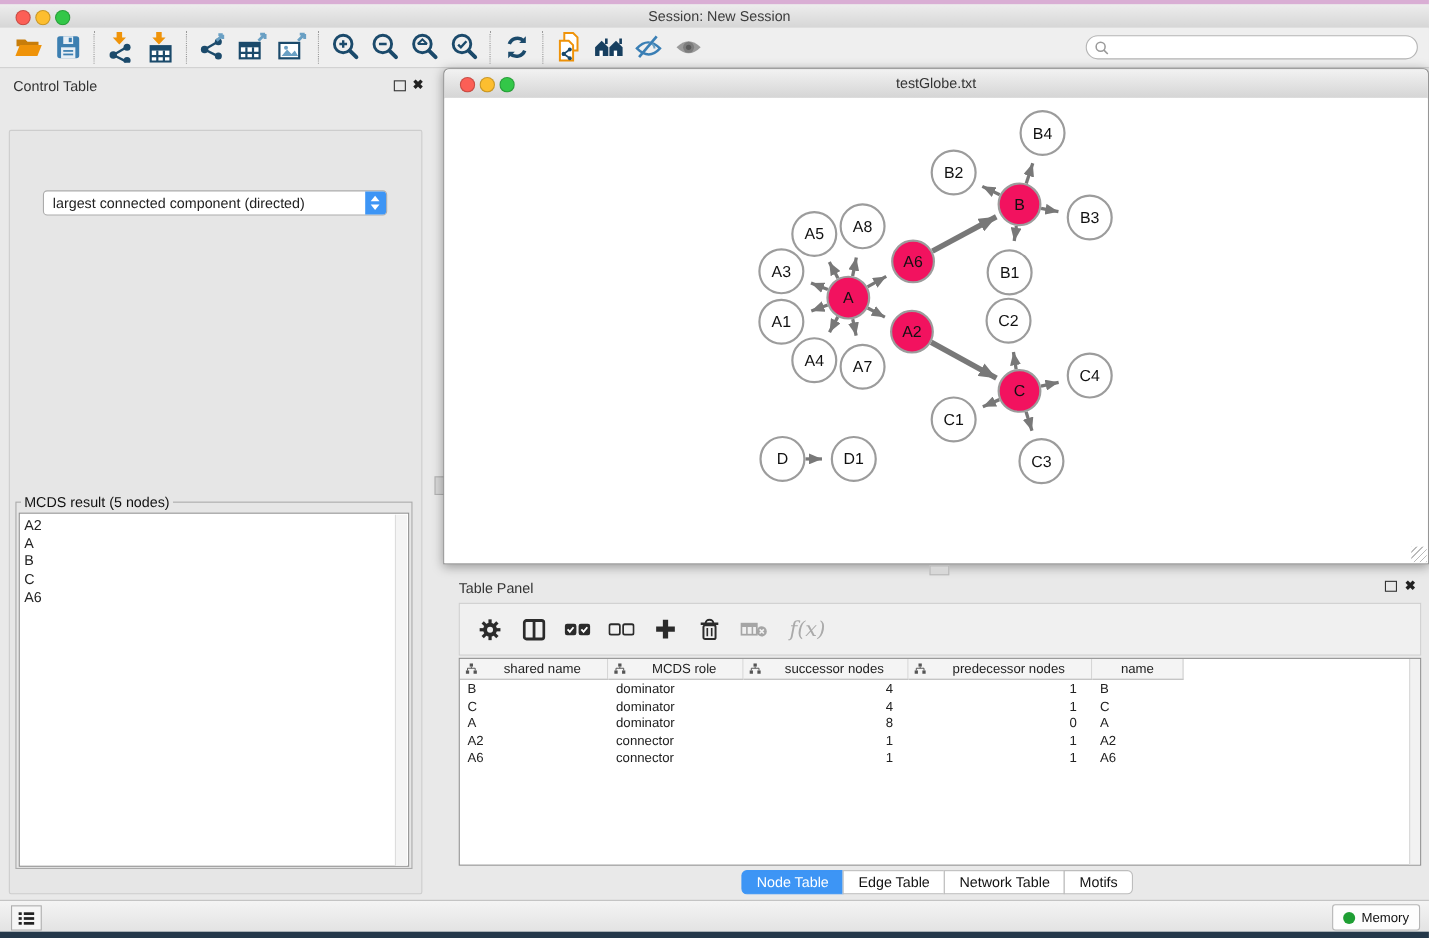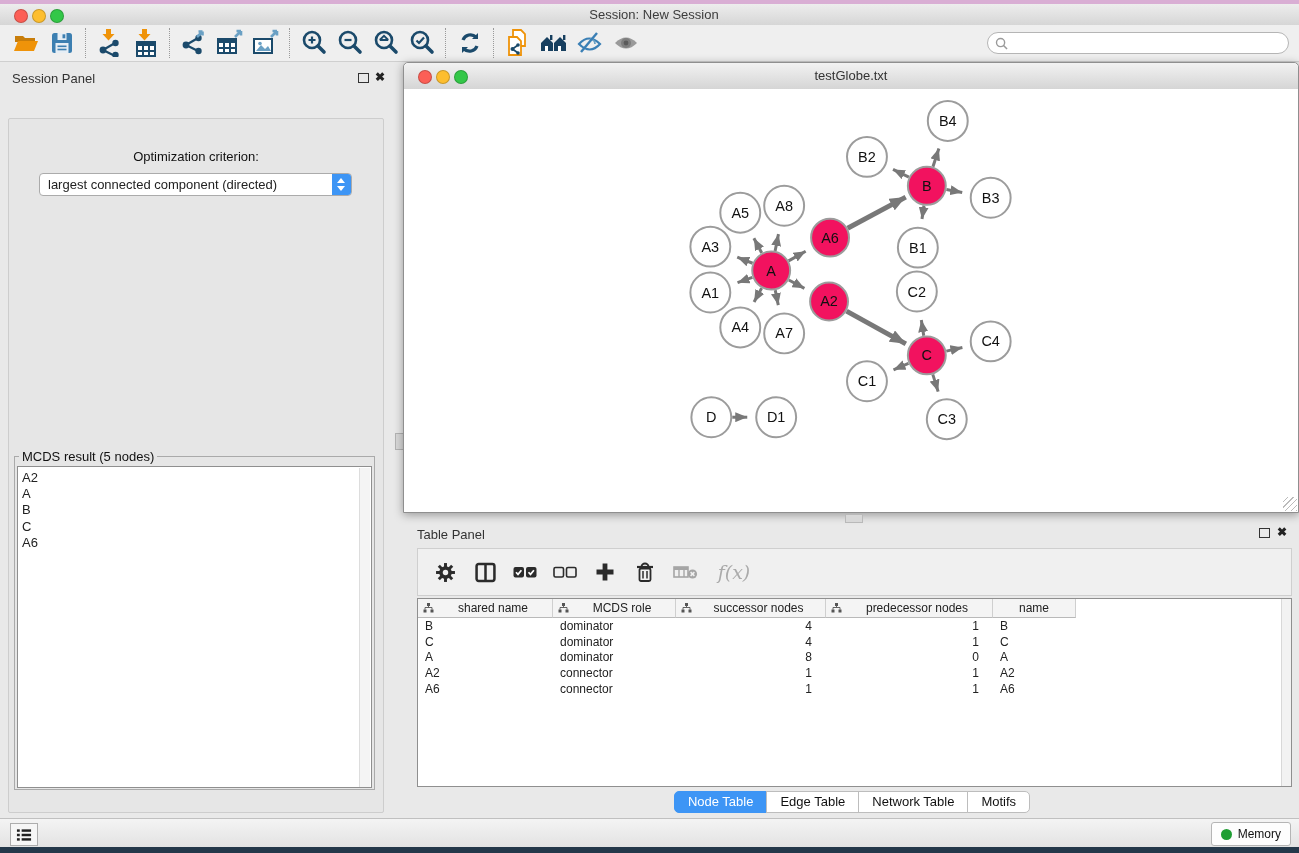--- a/index.html
+++ b/index.html
@@ -257,25 +257,24 @@
   <svg width="13" height="13" viewBox="0 0 14 14">
       <circle cx="6" cy="6" r="4.4" fill="none" stroke="#9a9a9a" stroke-width="1.5"></circle>
       <line x1="9.2" y1="9.2" x2="13" y2="13" stroke="#9a9a9a" stroke-width="1.6"></line>
     </svg>
   <input type="text" placeholder="" style="">
 </div>
 
 <div class="abs" id="content">
 
   <div class="abs" id="control-panel">
-    <div class="panel-title">Session Panel</div>
+    <div class="panel-title">Control Table</div>
     <span class="float-ic" style="left:358px;"></span>
     <span class="close-ic" style="left:375px;">✖</span>
     <div id="ctl-body">
-      <div id="opt-label">Optimization criterion:</div>
       <div id="criterion">
         <span class="val">largest connected component (directed)</span>
         <span class="stepper">
             <i class="up"></i>
             <i class="dn"></i>
           </span>
       </div>
       <fieldset id="result-fieldset">
         <legend>MCDS result (5 nodes)</legend>
         <div id="result-list">

